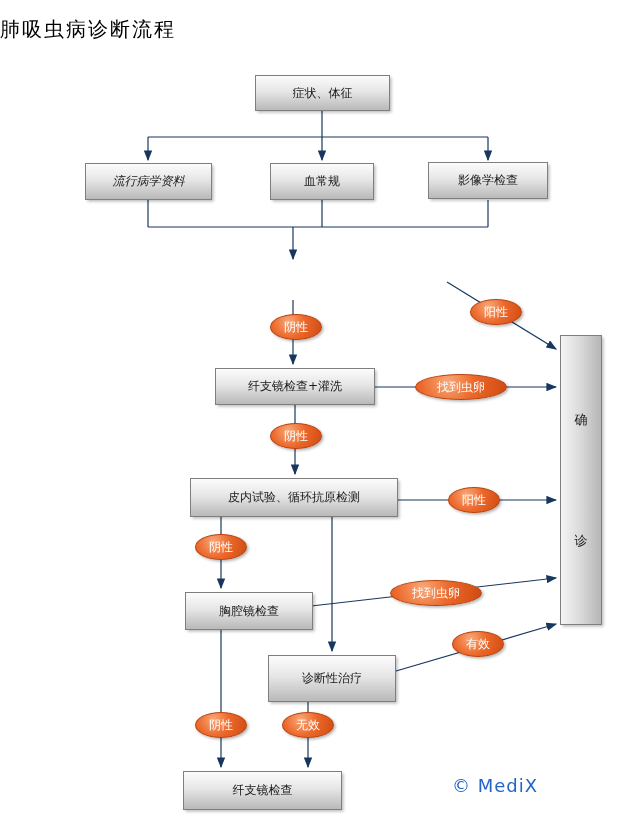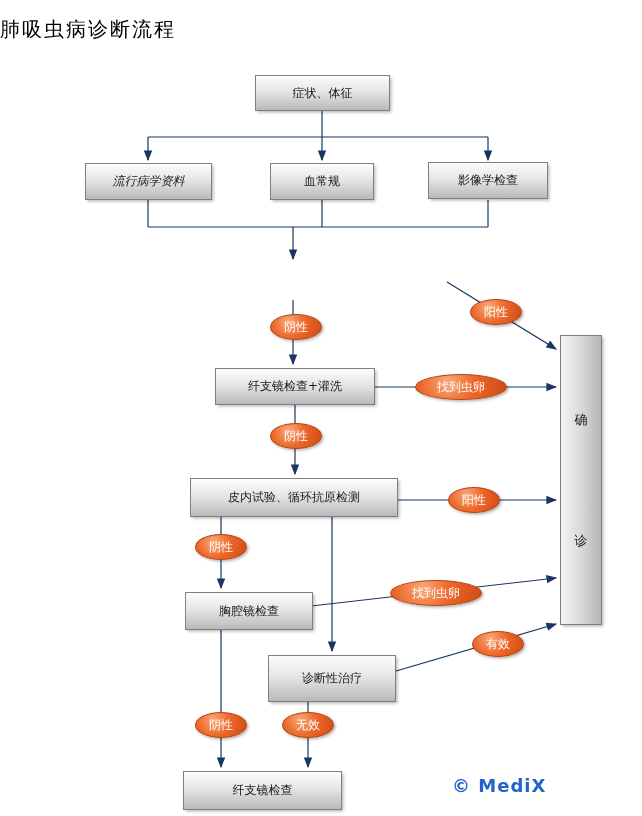--- a/index.html
+++ b/index.html
@@ -25,21 +25,21 @@
     font-size:13px;
   }
   .pill{
     position:absolute;display:flex;align-items:center;justify-content:center;
     border-radius:50%;color:#fff;font-size:12px;
     background:radial-gradient(circle at 35% 28%, #f8a878 0%, #ec672a 45%, #cf4a10 100%);
     border:1px solid #b8430e;box-shadow:1.5px 1.5px 3px rgba(0,0,0,.3);
     box-sizing:border-box;
   }
   .watermark{
-    position:absolute;left:452px;top:775px;font-size:18px;font-weight:bold;
+    position:absolute;left:452px;top:775px;font-size:18px;font-weight:normal;
     color:#2464c8;letter-spacing:1px;
   }
 </style>
 </head>
 <body>
 
 <div id="stage">
 
   <div class="title">肺吸虫病诊断流程</div>
 
@@ -105,21 +105,21 @@
   <div class="pill" style="left:415px;top:374px;width:92px;height:26px;">找到虫卵</div>
 
   <div class="pill" style="left:270px;top:423px;width:52px;height:26px;">阴性</div>
 
   <div class="pill" style="left:448px;top:487px;width:52px;height:26px;">阳性</div>
 
   <div class="pill" style="left:195px;top:534px;width:52px;height:26px;">阴性</div>
 
   <div class="pill" style="left:390px;top:580px;width:92px;height:26px;">找到虫卵</div>
 
-  <div class="pill" style="left:472px;top:631px;width:52px;height:26px;">有效</div>
+  <div class="pill" style="left:452px;top:631px;width:52px;height:26px;">有效</div>
 
   <div class="pill" style="left:195px;top:712px;width:52px;height:26px;">阴性</div>
 
   <div class="pill" style="left:282px;top:712px;width:52px;height:26px;">无效</div>
 
   <div class="watermark">© MediX</div>
 
 </div>
 
 </body></html>

